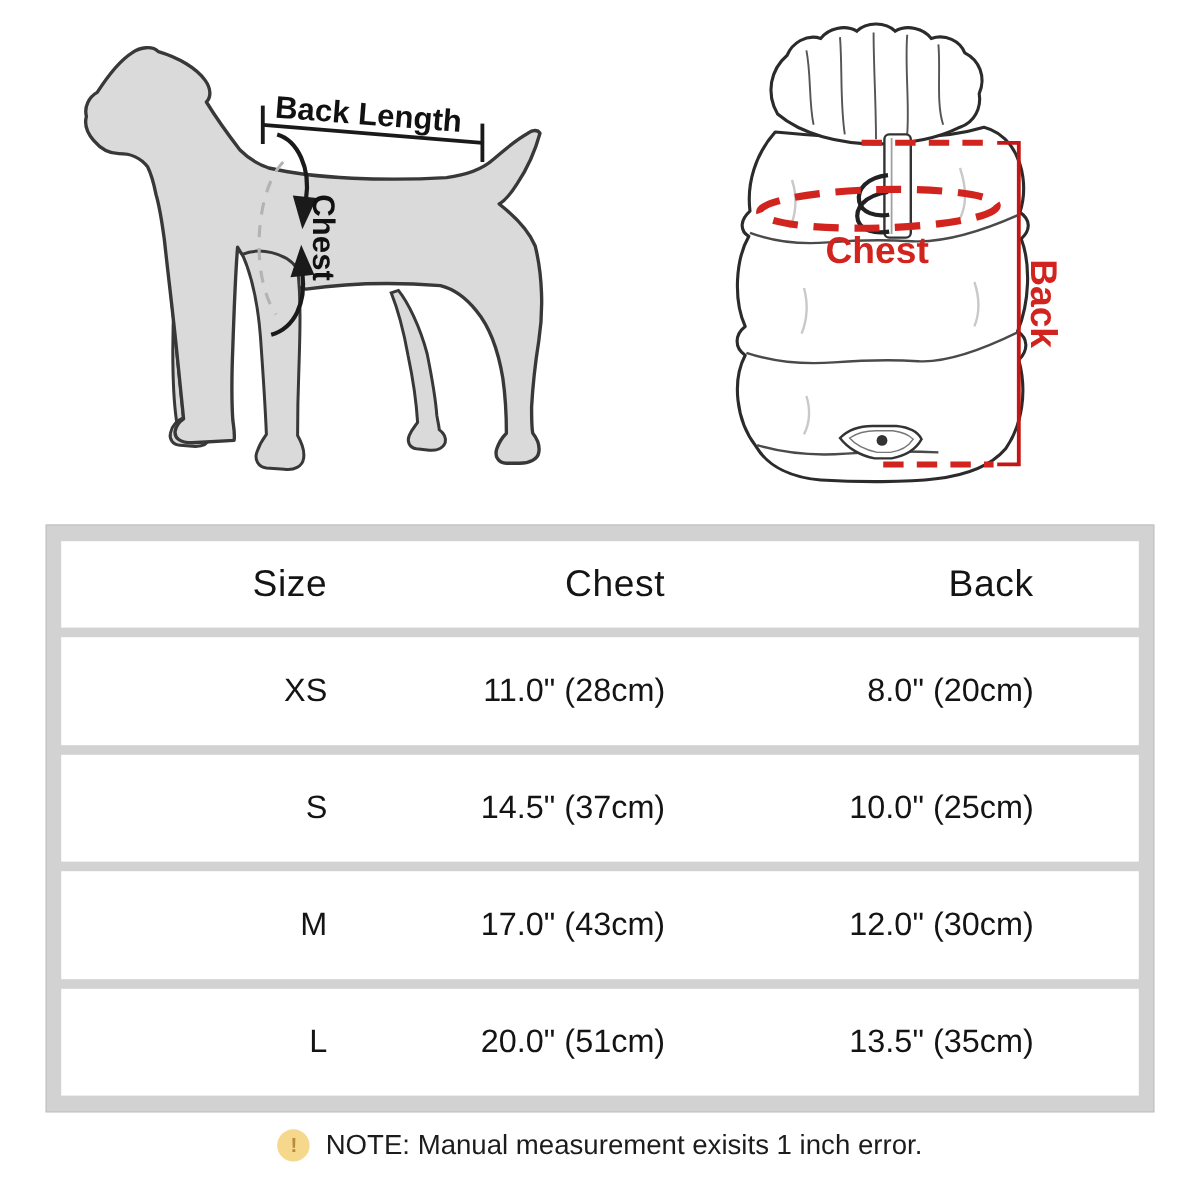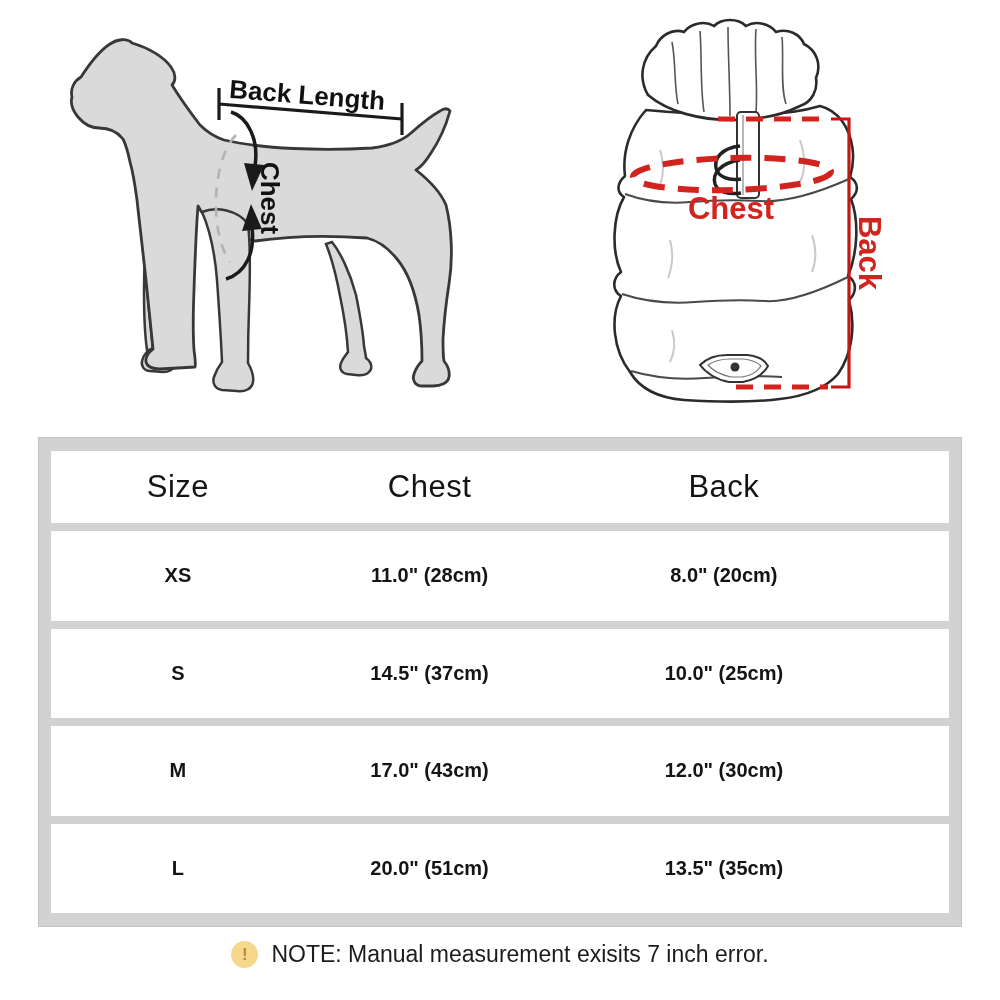--- a/index.html
+++ b/index.html
@@ -12,22 +12,22 @@
   .size-table{
     position:absolute;left:38px;top:437px;width:924px;height:490px;
     background:#d2d2d2;border:1px solid #c3c3c3;box-sizing:border-box;
     padding:13px 12px;display:flex;flex-direction:column;gap:8px;
   }
   .trow{
     background:#fff;display:grid;grid-template-columns:26% 33% 36%;
     align-items:center;flex:1 1 auto;padding-right:5%;
   }
   .trow.header{flex:0 0 72px;font-size:31px;font-weight:500;letter-spacing:.5px;}
-  .trow.data{font-size:20px;font-weight:700;}
-  .cell{text-align:center;white-space:nowrap;padding-left:32px;}
+  .trow.data{font-size:27px;font-weight:400;}
+  .cell{text-align:right;white-space:nowrap;padding-left:32px;}
   
   .note{
     position:absolute;left:0;top:941px;width:100%;
     display:flex;justify-content:center;align-items:center;gap:13px;
     font-size:23px;color:#1c1c1c;
   }
   .note-icon{
     width:27px;height:27px;border-radius:50%;background:#f6d88c;
     color:#b9893c;font-size:17px;font-weight:bold;
     display:flex;align-items:center;justify-content:center;flex:0 0 auto;
@@ -234,14 +234,14 @@
   </div>
   <div class="trow data">
     <div class="cell">L</div>
     <div class="cell">20.0" (51cm)</div>
     <div class="cell">13.5" (35cm)</div>
   </div>
 </div>
 
 <div class="note">
   <span class="note-icon">!</span>
-  <span>NOTE: Manual measurement exisits 7 inch error.</span>
+  <span>NOTE: Manual measurement exisits 1 inch error.</span>
 </div>
 
 </body></html>

